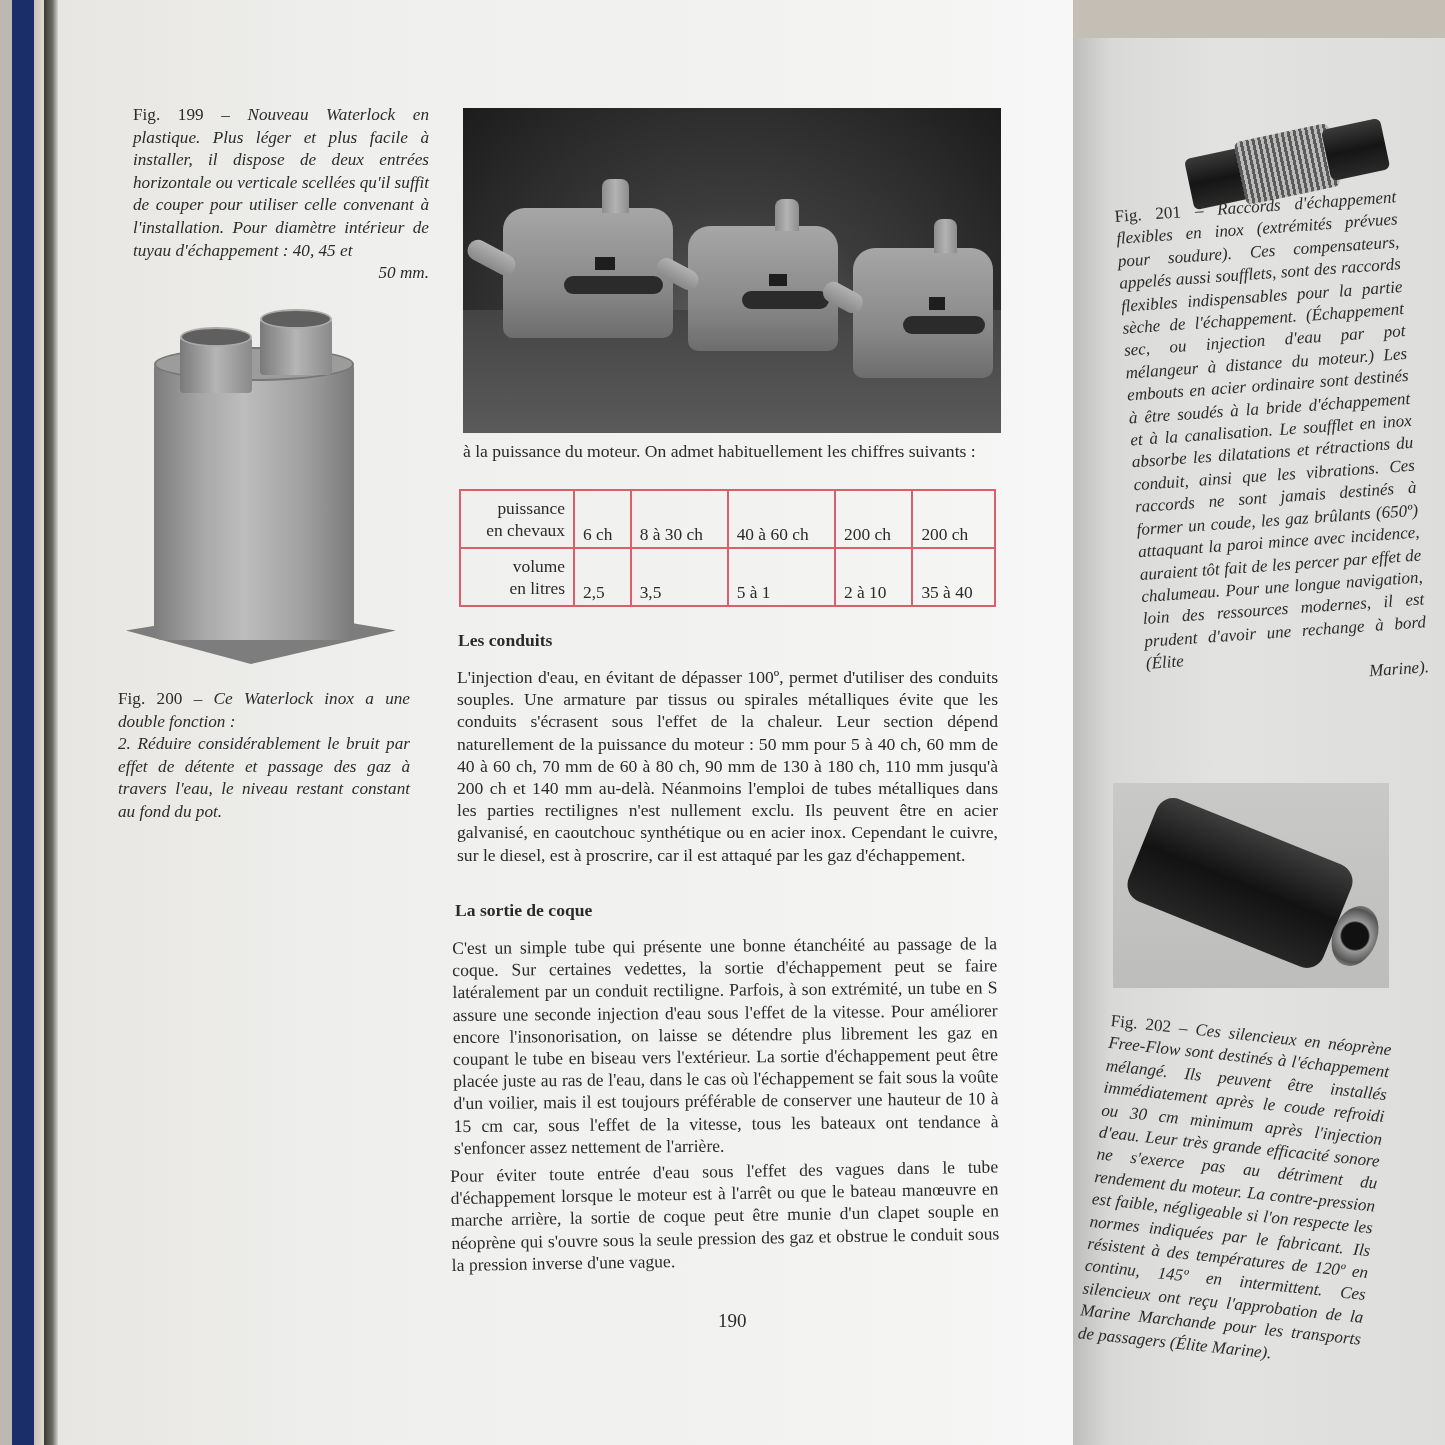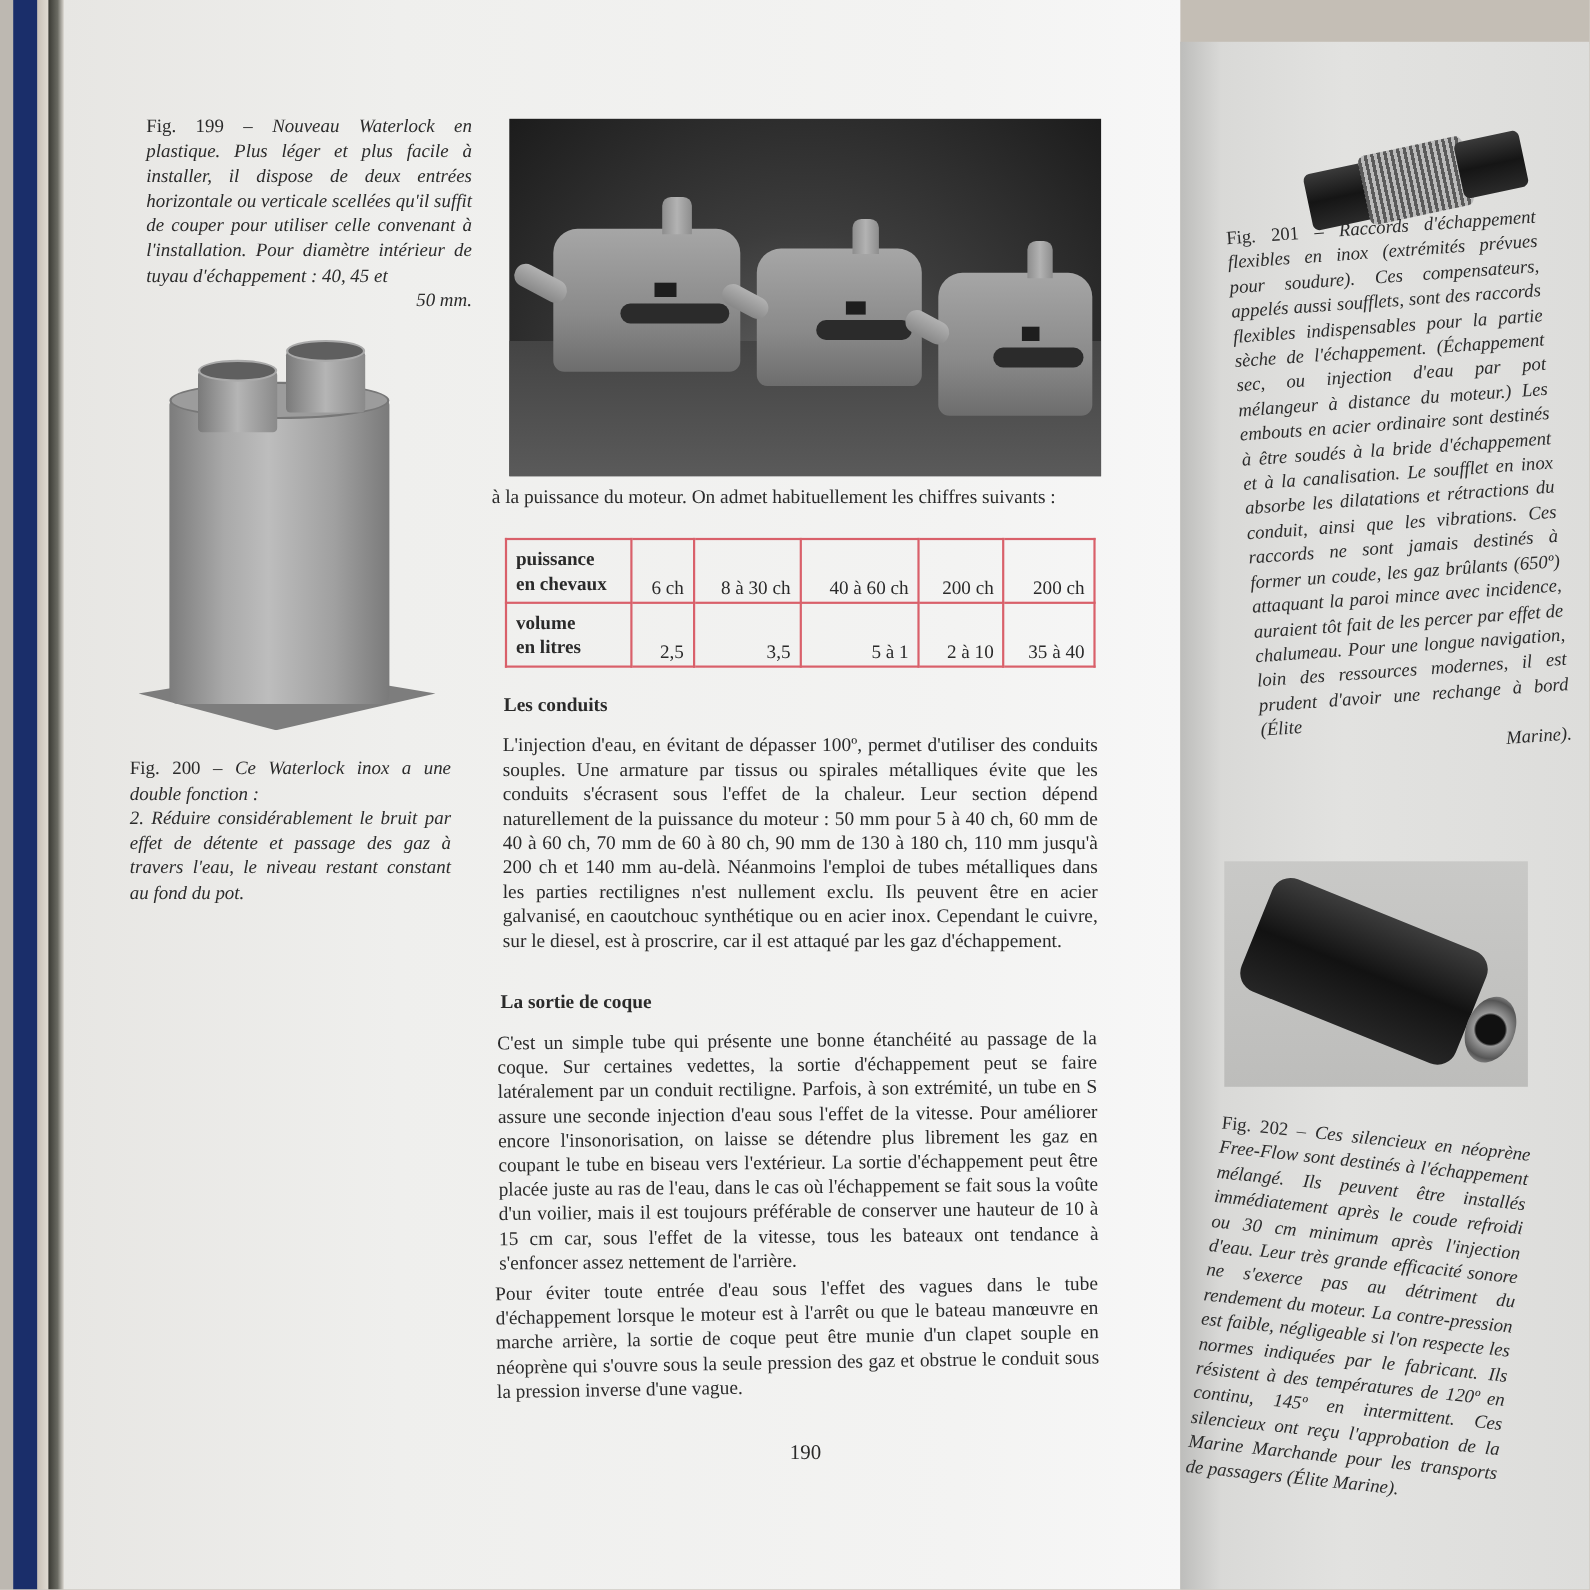--- a/index.html
+++ b/index.html
@@ -55,27 +55,27 @@
   .fig200-photo { position: absolute; left: 112px; top: 305px; width: 285px; height: 365px; }
   .can-body { position: absolute; left: 42px; top: 55px; width: 200px; height: 280px; background: linear-gradient(90deg,#7c7c7c 0%,#a9a9a9 25%,#bdbdbd 45%,#a0a0a0 75%,#7a7a7a 100%); border-radius: 8px; }
   .can-top { position: absolute; left: 42px; top: 42px; width: 200px; height: 34px; border-radius: 50%; background: #9c9c9c; border: 2px solid #777; box-sizing: border-box; }
   .pipe { position: absolute; width: 72px; height: 56px; background: linear-gradient(90deg,#7a7a7a,#b5b5b5,#8a8a8a); border-radius: 4px; }
   .pipe::before { content: ""; position: absolute; left: 0; top: -10px; width: 72px; height: 20px; border-radius: 50%; background: #5f5f5f; border: 2px solid #aaa; box-sizing: border-box; }
   .pipe1 { left: 68px; top: 32px; }
   .pipe2 { left: 148px; top: 14px; }
   .base-plate { position: absolute; left: 10px; top: 300px; width: 270px; height: 62px; background: #7d7d7d; transform: skewX(-35deg) scaleY(0.9); clip-path: polygon(0 40%, 45% 0, 100% 40%, 55% 100%); }
 
   
-  .intro { position: absolute; left: 447px; top: 440px; width: 540px; font-size: 17.6px; line-height: 22px; text-align: justify; }
+  .intro { position: absolute; left: 463px; top: 440px; width: 540px; font-size: 17.6px; line-height: 22px; text-align: justify; }
   table.vol {
     position: absolute; left: 459px; top: 489px; width: 537px; border-collapse: collapse;
     font-size: 17.4px;
   }
-  table.vol td { border: 2px solid #d9606a; padding: 2px 8px; height: 52px; vertical-align: bottom; text-align: right; line-height: 22px; }
-  table.vol td.rowhead { text-align: left; vertical-align: middle; width: 96px; font-weight: bold; }
+  table.vol td { border: 2px solid #d9606a; padding: 2px 8px; height: 52px; vertical-align: bottom; text-align: left; line-height: 22px; }
+  table.vol td.rowhead { text-align: right; vertical-align: middle; width: 96px; }
   .h2 { position: absolute; font-weight: bold; font-size: 17.6px; text-align: center; }
   .h2a { left: 458px; top: 630px; }
   .h2b { left: 455px; top: 900px; }
   .para { position: absolute; font-size: 17.6px; line-height: 22.2px; text-align: justify; }
   .p-conduits { left: 457px; top: 666px; width: 541px; }
   .p-sortie { left: 452px; top: 937px; width: 545px; transform: rotate(-0.5deg); transform-origin: 0 0; }
   .p-eviter { left: 450px; top: 1165px; width: 548px; transform: rotate(-1deg); transform-origin: 0 0; }
   .page-num { position: absolute; left: 718px; top: 1310px; font-size: 19px; }
   .fig201-photo { position: absolute; left: 1188px; top: 128px; width: 200px; height: 80px; transform: rotate(-12deg); }
   .tube-end { position: absolute; top: 10px; width: 60px; height: 52px; background: linear-gradient(180deg,#3a3a3a,#151515,#2a2a2a); border-radius: 6px; }

